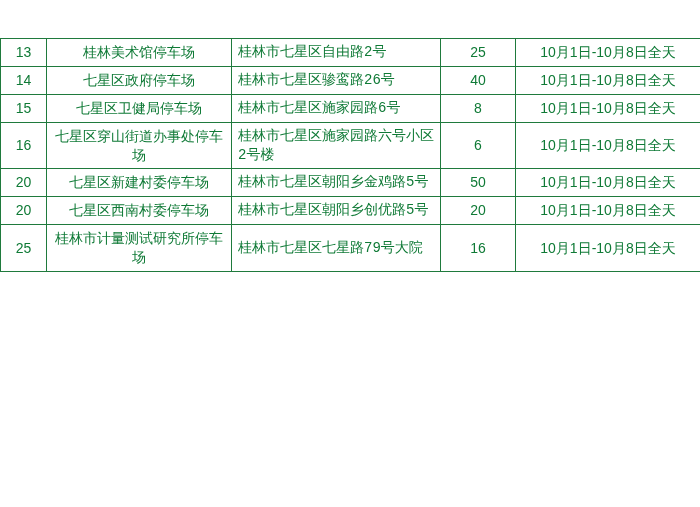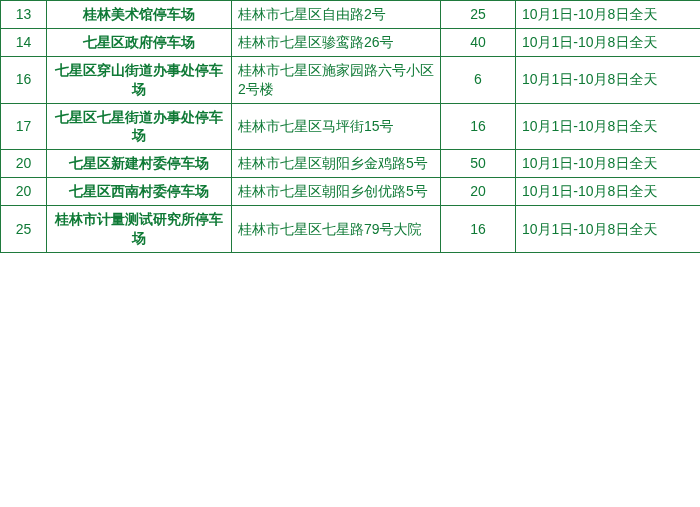--- a/index.html
+++ b/index.html
@@ -12,20 +12,21 @@
     height: 507px;
     font-family: "Liberation Sans", sans-serif;
     color: #1a7a3c;
     overflow: hidden;
   }
   #sheet {
     width: 700px;
     height: 441px;
     position: relative;
     box-sizing: border-box;
+    margin-top: 38px;
   }
   table.parking-table {
     border-collapse: collapse;
     table-layout: fixed;
     width: 700px;
     margin: 0;
     border: 0;
   }
   table.parking-table td {
     border: 1px solid #1f7a3d;
@@ -43,30 +44,31 @@
   col.c-addr  { width: 209px; }
   col.c-count { width: 75px; }
   col.c-time  { width: 185px; }
 
   td.idx {
     text-align: center;
     font-size: 14px;
   }
   td.name {
     text-align: center;
-    font-weight: bold;
   }
   td.addr {
     text-align: left;
     padding-left: 8px;
+    font-family: Liberation Mono, monospace;
   }
   td.count {
     text-align: center;
   }
   td.time {
+    text-align: center;
     font-size: 13px;
     white-space: nowrap;
   }
   
   tr:first-child td {
     border-top: 1px solid #1f7a3d;
   }
 </style>
 </head>
 <body>
@@ -89,31 +91,31 @@
           <td class="time">10月1日-10月8日全天</td>
         </tr>
         <tr>
           <td class="idx">14</td>
           <td class="name">七星区政府停车场</td>
           <td class="addr">桂林市七星区骖鸾路26号</td>
           <td class="count">40</td>
           <td class="time">10月1日-10月8日全天</td>
         </tr>
         <tr>
+          <td class="idx">15</td>
+          <td class="name">七星区卫健局停车场</td>
+          <td class="addr">桂林市七星区施家园路6号</td>
+          <td class="count">8</td>
+          <td class="time">10月1日-10月8日全天</td>
+        </tr>
+        <tr>
           <td class="idx">16</td>
           <td class="name">七星区穿山街道办事处停车场</td>
           <td class="addr">桂林市七星区施家园路六号小区2号楼</td>
           <td class="count">6</td>
-          <td class="time">10月1日-10月8日全天</td>
-        </tr>
-        <tr>
-          <td class="idx">17</td>
-          <td class="name">七星区七星街道办事处停车场</td>
-          <td class="addr">桂林市七星区马坪街15号</td>
-          <td class="count">16</td>
           <td class="time">10月1日-10月8日全天</td>
         </tr>
         <tr>
           <td class="idx">20</td>
           <td class="name">七星区新建村委停车场</td>
           <td class="addr">桂林市七星区朝阳乡金鸡路5号</td>
           <td class="count">50</td>
           <td class="time">10月1日-10月8日全天</td>
         </tr>
         <tr>

